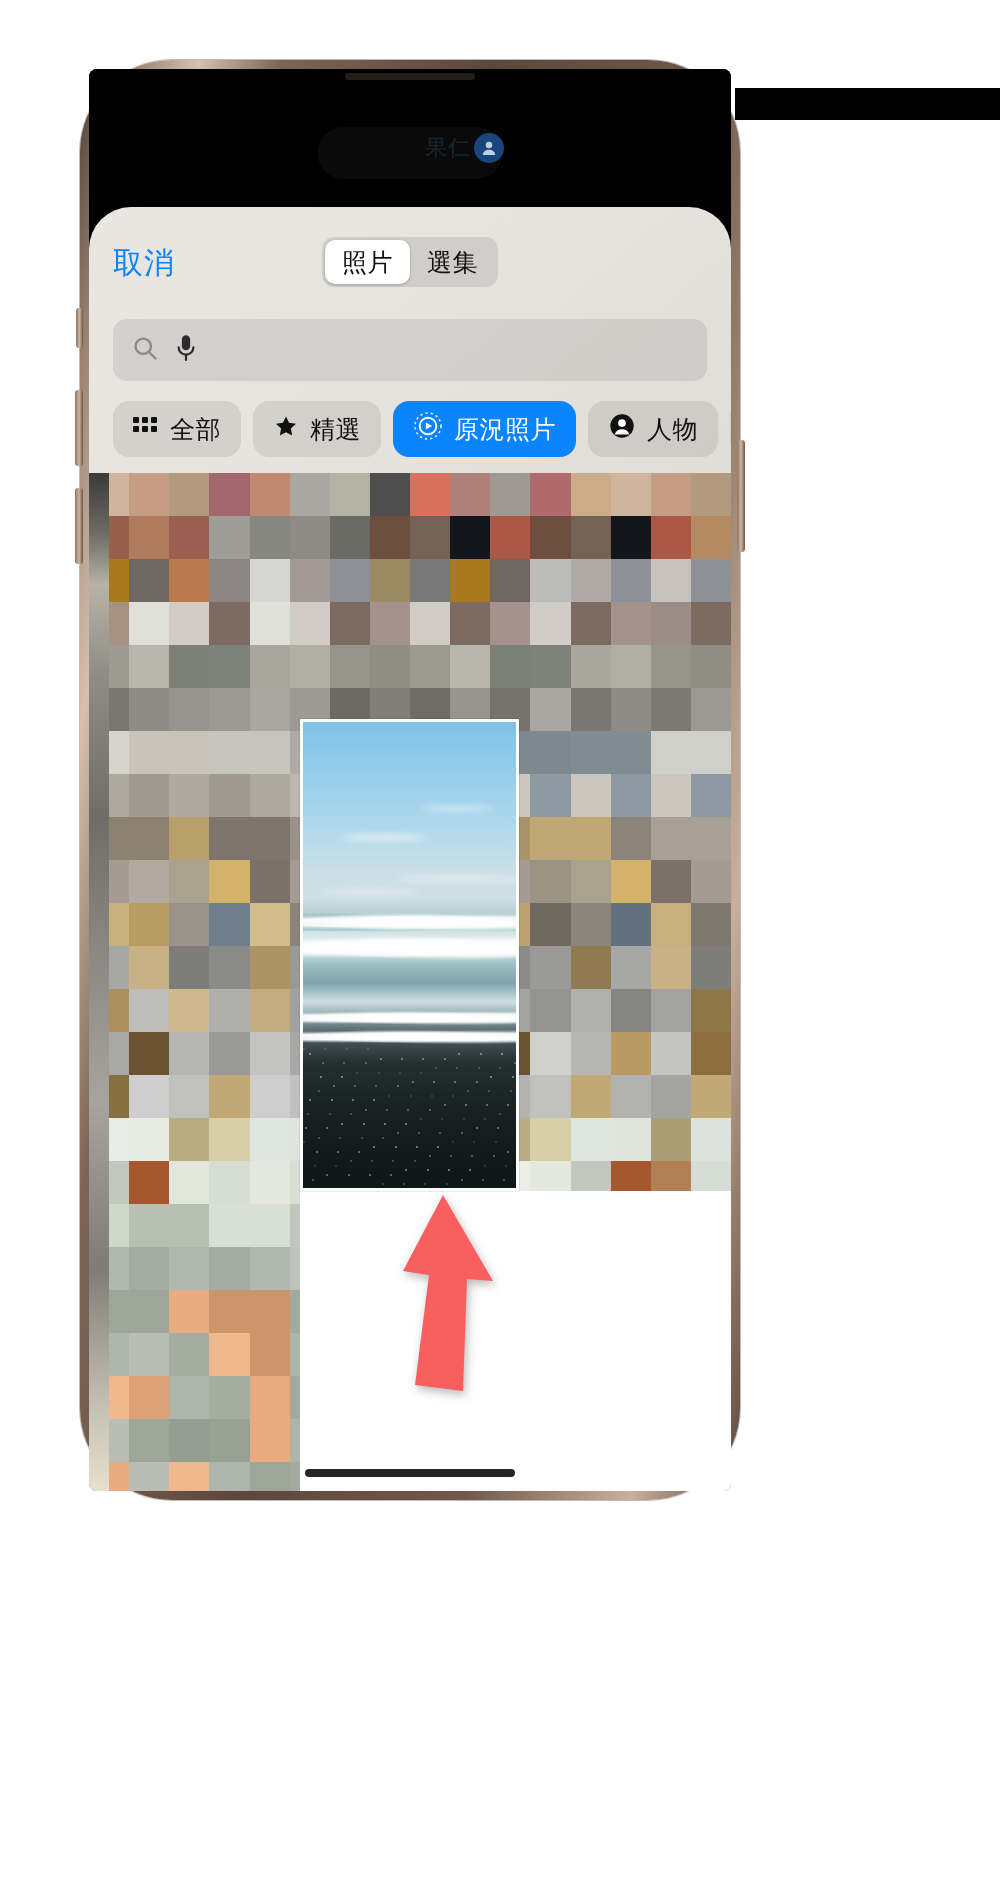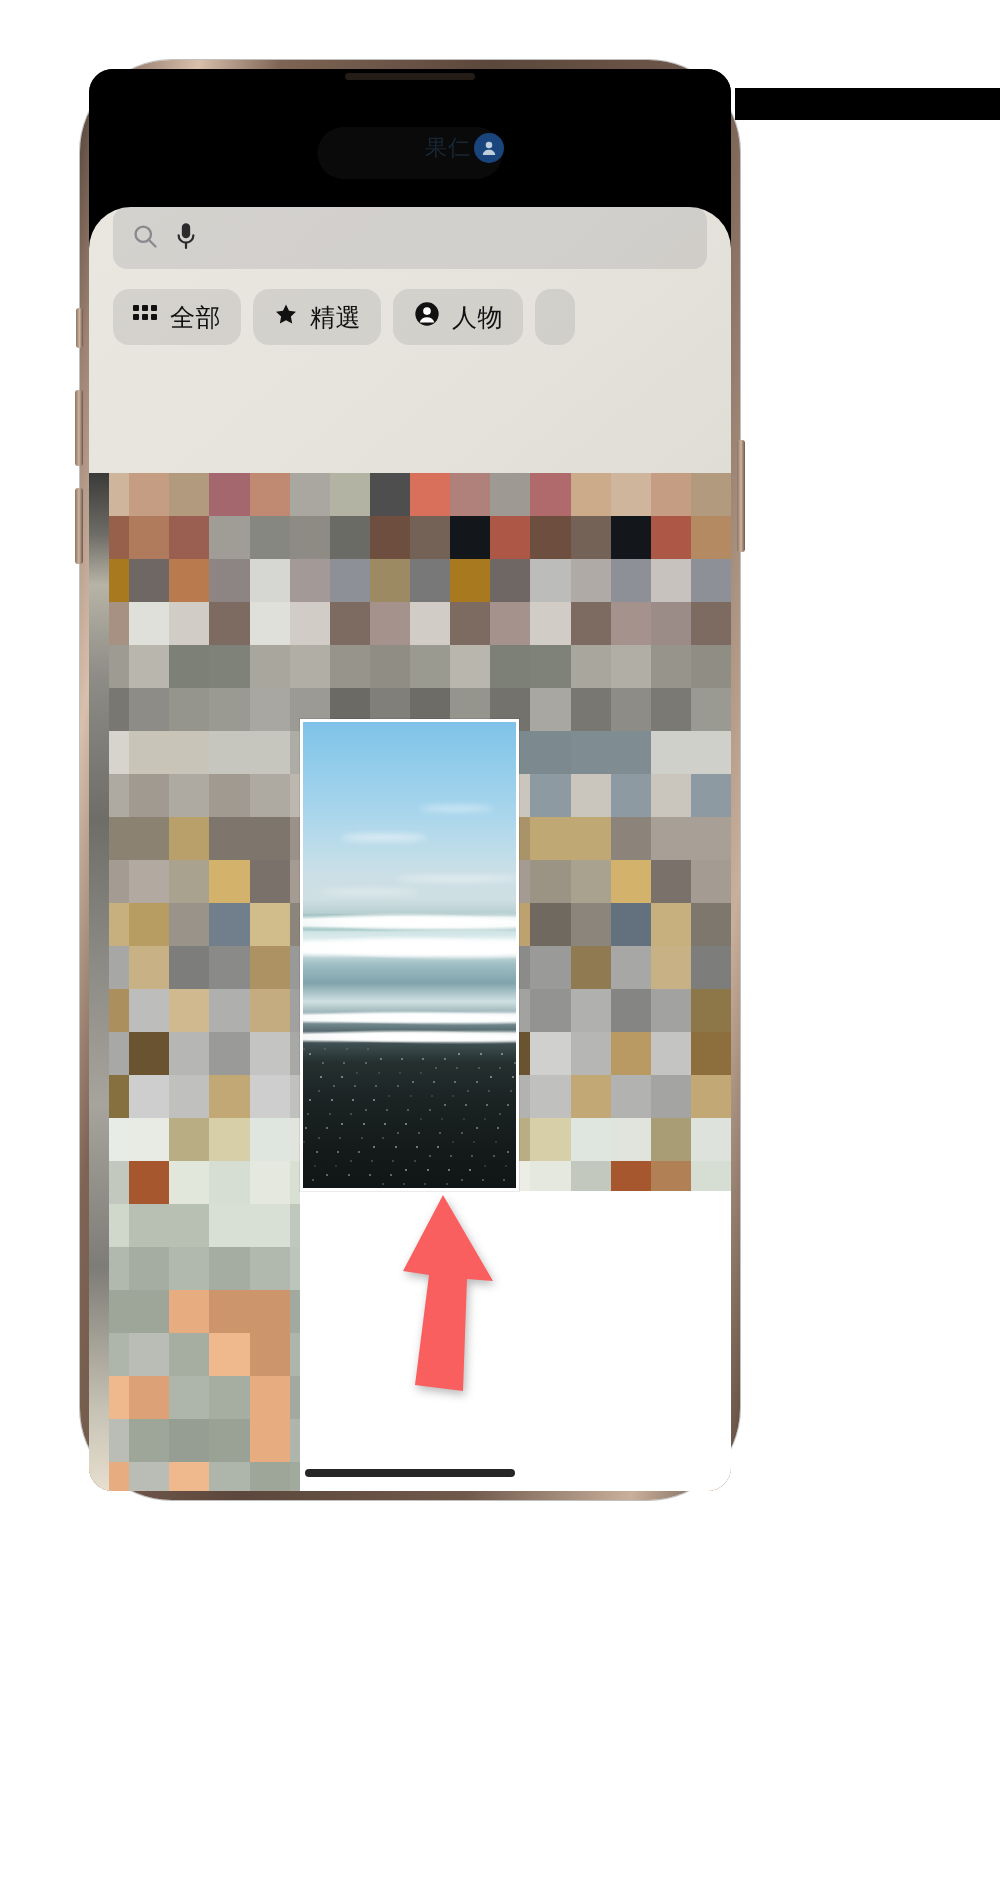--- a/index.html
+++ b/index.html
@@ -18,21 +18,21 @@
     position: absolute;
     left: 80px; top: 60px;
     width: 660px; height: 1440px;
     border-radius: 92px;
     background: linear-gradient(100deg,#4a3a32 0%, #9b8271 6%, #d8c0ad 13%, #7d6454 22%, #5c473c 45%, #6f594b 70%, #c9b09c 88%, #5a463b 100%);
     padding: 9px;
     box-shadow: 0 0 0 1px rgba(0,0,0,.25);
   }
   .device-inner {
     width: 100%; height: 100%;
-    border-radius: 24px;
+    border-radius: 8px;
     background: #000;
     overflow: hidden;
     position: relative;
   }
   
   .screen {
     position: absolute; left: 0; right: 0; top: 0; bottom: 0;
     background: #000;
     overflow: hidden;
   }
@@ -253,20 +253,27 @@
           <span class="wm-badge">
             <svg width="20" height="20" viewBox="0 0 24 24" fill="#cfe0ef">
               <circle cx="12" cy="8.3" r="3.9"></circle>
               <path d="M4.6 20.5c0-4 3.4-6.4 7.4-6.4s7.4 2.4 7.4 6.4z"></path>
             </svg>
           </span>
         </div>
 
         <div class="sheet">
 
+          <div class="sheet-top">
+            <div class="cancel">取消</div>
+            <div class="seg">
+              <div class="seg-item active">照片</div>
+              <div class="seg-item">選集</div>
+            </div>
+          </div>
 
           <div class="searchwrap">
             <div class="search">
               <span class="icon-search">
                 <svg width="28" height="28" viewBox="0 0 24 24" fill="none" stroke="#8a8a8e" stroke-width="2">
                   <circle cx="10.5" cy="10.5" r="6.6"></circle>
                     <line x1="15.4" y1="15.4" x2="21" y2="21" stroke-linecap="round"></line>
                 </svg>
               </span>
               <span class="icon-mic">
@@ -297,20 +304,30 @@
 
             <div class="chip">
               <span>
                 <svg width="26" height="25" viewBox="0 0 24 24" fill="#111">
                   <path d="M12 2.4l2.9 6.1 6.7.9-4.9 4.6 1.2 6.6L12 17.5 6.1 20.6l1.2-6.6L2.4 9.4l6.7-.9z"></path>
                 </svg>
               </span>
               <span class="lbl">精選</span>
             </div>
 
+            <div class="chip active">
+              <span>
+                <svg width="30" height="30" viewBox="0 0 30 30" fill="none">
+                  <circle cx="15" cy="15" r="13" stroke="#ffffff" stroke-width="1.6" stroke-dasharray="2.2 3.1" opacity=".9"></circle>
+                  <circle cx="15" cy="15" r="8.3" stroke="#ffffff" stroke-width="1.9"></circle>
+                  <path d="M12.9 11.4l6.2 3.6-6.2 3.6z" fill="#ffffff"></path>
+                </svg>
+              </span>
+              <span class="lbl">原況照片</span>
+            </div>
 
             <div class="chip">
               <span>
                 <svg width="28" height="28" viewBox="0 0 24 24" fill="#111">
                   <circle cx="12" cy="12" r="10"></circle>
                   <circle cx="12" cy="9.5" r="3.3" fill="#fff"></circle>
                   <path d="M5.7 19.2c.8-3 3.3-4.5 6.3-4.5s5.5 1.5 6.3 4.5z" fill="#fff"></path>
                 </svg>
               </span>
               <span class="lbl">人物</span>

